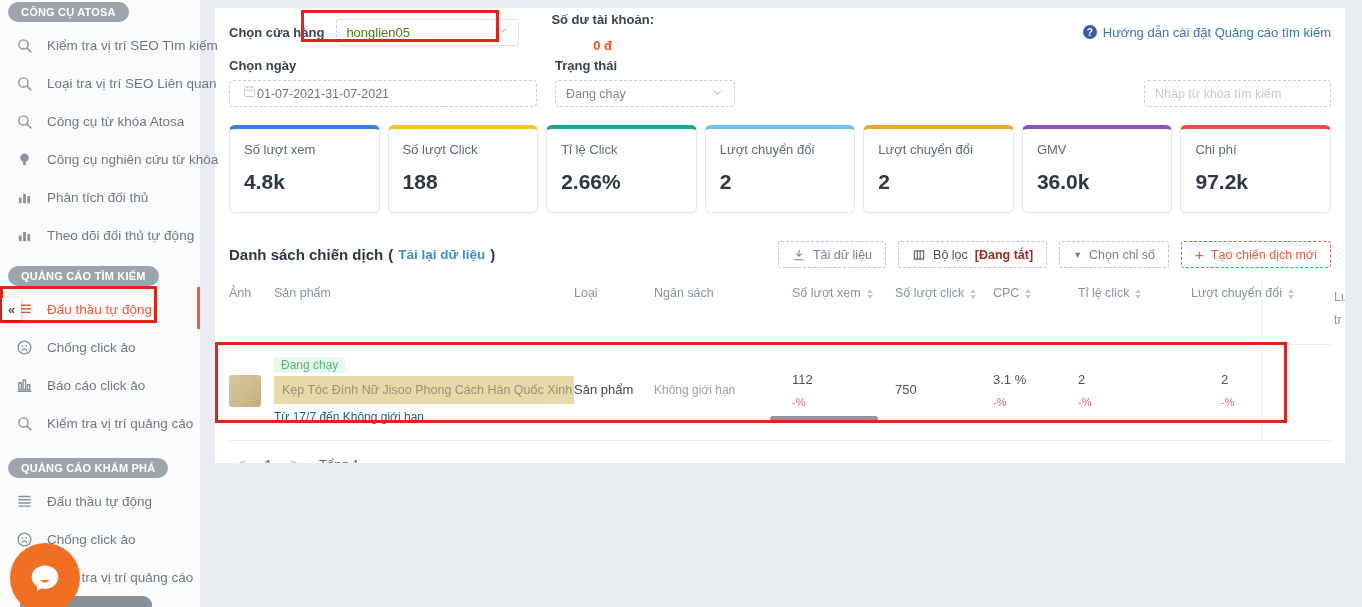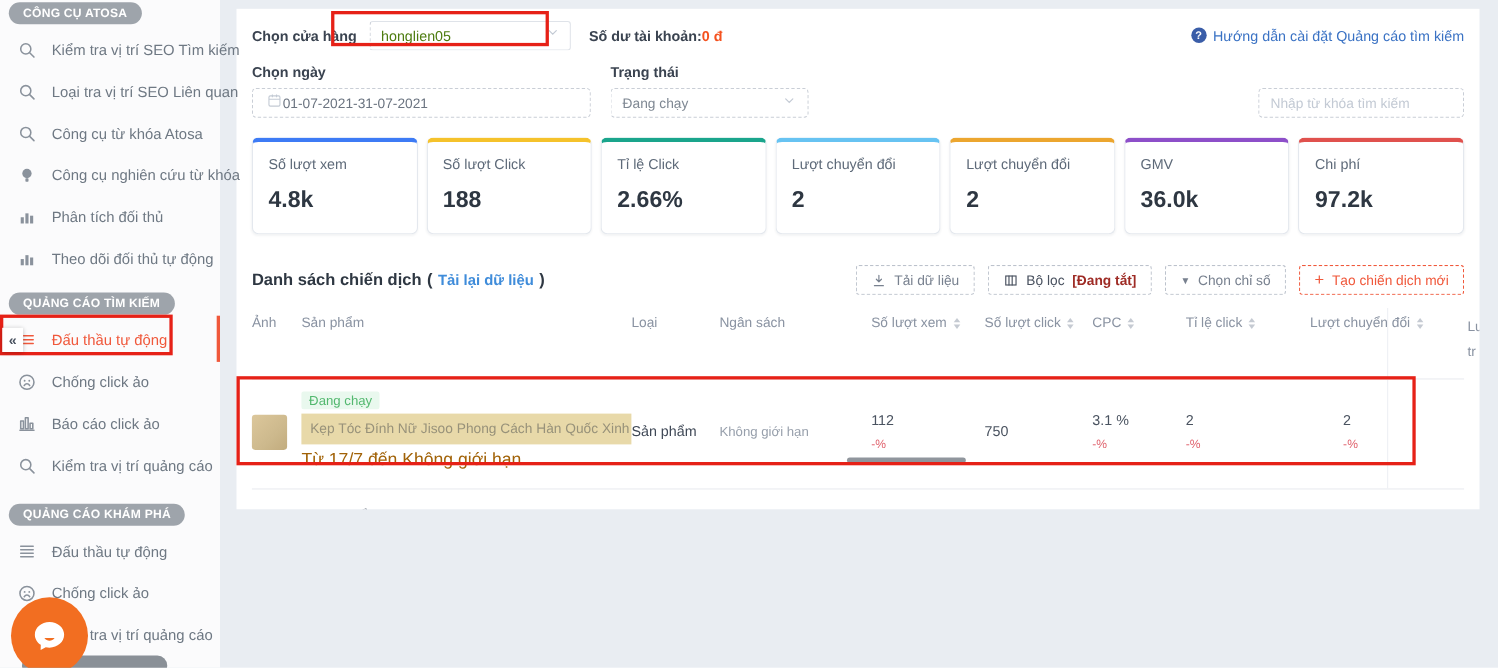--- a/index.html
+++ b/index.html
@@ -28,21 +28,21 @@
 
   
   .panel { position:absolute; left:215px; top:8px; width:1130px; height:455px; background:#fff; padding:0 14px; overflow:hidden; z-index:4; }
 
   .topbar { height:42px; display:flex; align-items:center; padding-top:6px; }
   .flabel { font-size:13px; font-weight:bold; color:#3a4350; white-space:nowrap; }
   .store-select { width:183px; height:27px; margin-left:12px; border:1px solid #dfe3e9; border-left:1px dashed #c9ced6;
                   border-radius:3px; display:flex; align-items:center; padding:0 9px; cursor:pointer; }
   .store-select .val { font-size:13px; color:#4d7c0f; flex:1; }
   .chev svg { width:13px; height:13px; stroke:#c3cad4; fill:none; stroke-width:2; stroke-linecap:round; }
-  .balance { margin-left:16px; font-size:13px; display:flex; gap:0; align-items:center; }
+  .balance { margin-left:32px; font-size:13px; display:flex; gap:11px; align-items:center;flex-direction:column; }
   .balance .amt { color:#f4511e; font-weight:bold; }
   .help-link { margin-left:auto; display:flex; align-items:center; gap:6px; color:#3a72c4; font-size:13px; cursor:pointer; }
   .q-icon { width:14px; height:14px; border-radius:50%; background:#3a5da8; color:#fff; font-size:10px; font-weight:bold;
             display:flex; align-items:center; justify-content:center; }
 
   .filters { display:flex; margin-top:8px; align-items:flex-end; }
   .fcol .flabel { display:block; margin-bottom:7px; }
   .dash-box { height:27px; border:1px dashed #c9ced6; border-radius:4px; display:flex; align-items:center; background:#fff; }
   .date-box { width:308px; padding:0 12px; justify-content:flex-start; cursor:pointer; }
   .date-box .cal svg { width:15px; height:15px; stroke:#c3cad4; fill:none; stroke-width:1.6; }
@@ -83,21 +83,21 @@
   .th-last { display:block; padding-left:58px; overflow:visible; line-height:1.85; }
   .sort { display:inline-flex; flex-direction:column; gap:2px; margin-top:3px; }
   .sort i { display:block; width:0; height:0; border-left:3.5px solid transparent; border-right:3.5px solid transparent; }
   .sort .up { border-bottom:4px solid #c5cad2; }
   .sort .dn { border-top:4px solid #c5cad2; }
   .trow { padding:10px 0 16px; border-bottom:1px solid #e9ecf0; align-items:center; position:relative; }
   .thumb { width:32px; height:32px; border-radius:3px; background:linear-gradient(135deg,#dcc79b,#cdb98d 60%,#c2ac7e); margin-top:2px; }
   .ptag { display:inline-block; font-size:12px; color:#53b86f; background:#e9f8ee; padding:1px 7px; border-radius:2px; }
   .pname { margin-top:3px; background:#e8d9a9; color:#98927a; font-size:12.5px; padding:7px 8px; white-space:nowrap;
            overflow:hidden; max-width:300px; }
-  .pdate { margin-top:6px; font-size:16px; color:#a16207; }
+  .pdate { margin-top:6px; font-size:12px; color:#0369a1; }
   .cell-type { font-size:13px; color:#3f4856; }
   .cell-budget { font-size:12px; color:#98a0ac; }
   .ncell { padding-left:28px; }
   .nval { font-size:13px; color:#4a5360; }
   .nsub { font-size:11px; margin-top:9px; }
   .nsub.pos { color:#2f9e44; } .nsub.neg { color:#e0636e; }
   .cell-last { padding-left:58px; overflow:visible; white-space:nowrap; border-left:none; }
   .col-sep { position:absolute; right:69px; top:0; bottom:0; width:1px; background:#eef0f4; }
 
   .pager { display:flex; align-items:center; margin-top:10px; font-size:13px; }

